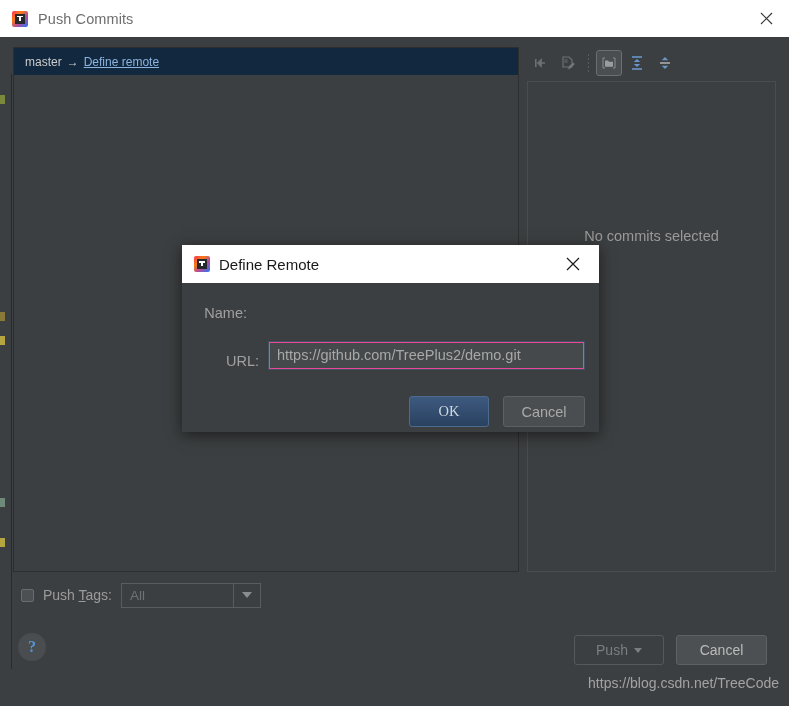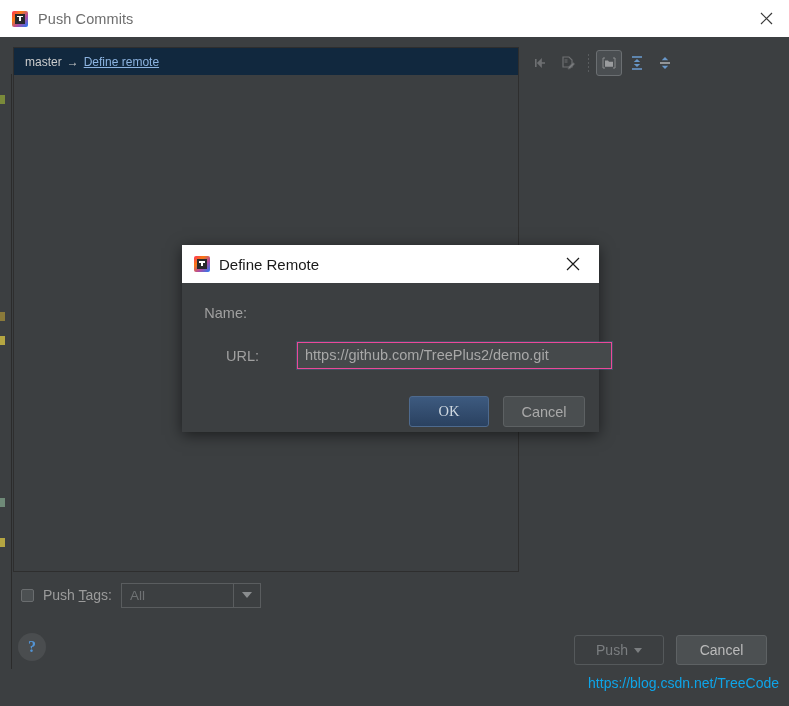--- a/index.html
+++ b/index.html
@@ -279,21 +279,21 @@
   .watermark {
     position: absolute;
     left: 0; top: 669px;
     width: 789px; height: 37px;
     background: #3c3f41;
   }
   .watermark-text {
     position: absolute;
     right: 10px; top: 6px;
     font-size: 14px;
-    color: #0ea5e9;
+    color: #a3a3a3;
     font-family: "Liberation Sans", sans-serif;
   }
   .watermark-dark {
     position: absolute;
     left: 0; top: 669px;
     width: 735px; height: 4px;
     background: #2b2b2b;
   }
 
   
@@ -325,22 +325,21 @@
     align-items: center;
     justify-content: center;
   }
   .dialog-body {
     position: relative;
     height: 149px;
   }
   .field-row {
     position: absolute;
     display: flex;
-    align-items: center;
-    gap: 28px;
+    align-items: flex-end;
   }
   .field-label {
     width: 65px;
     text-align: right;
     font-size: 14.5px;
     color: #a0a0a0;
     padding-right: 10px;
   }
   .text-input {
     width: 315px; height: 27px;
@@ -449,20 +448,23 @@
     </div>
     <div class="tb-btn">
       <svg width="16" height="16" viewBox="0 0 16 16">
         <path d="M3 8 h10" stroke="#b9bbbd" stroke-width="1.4"></path>
         <path d="M8 2 l3.2 3.2 h-6.4 z" fill="#6897c9"></path>
         <path d="M8 14 l3.2 -3.2 h-6.4 z" fill="#6897c9"></path>
       </svg>
     </div>
   </div>
 
+  <div class="details-panel">
+    <div class="no-commits">No commits selected</div>
+  </div>
 
   <div class="pushtags-row">
     <div class="checkbox"></div>
     <div class="pushtags-label">
       <span>Push </span><u>T</u><span>ags:</span>
     </div>
     <div class="combo">
       <div class="combo-text">All</div>
       <div class="combo-arrow">
         <svg width="10" height="7" viewBox="0 0 10 7">

